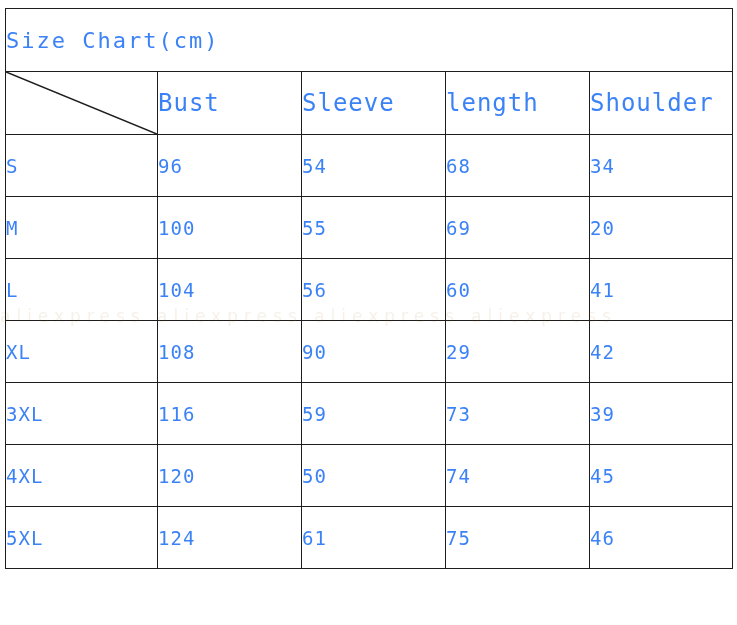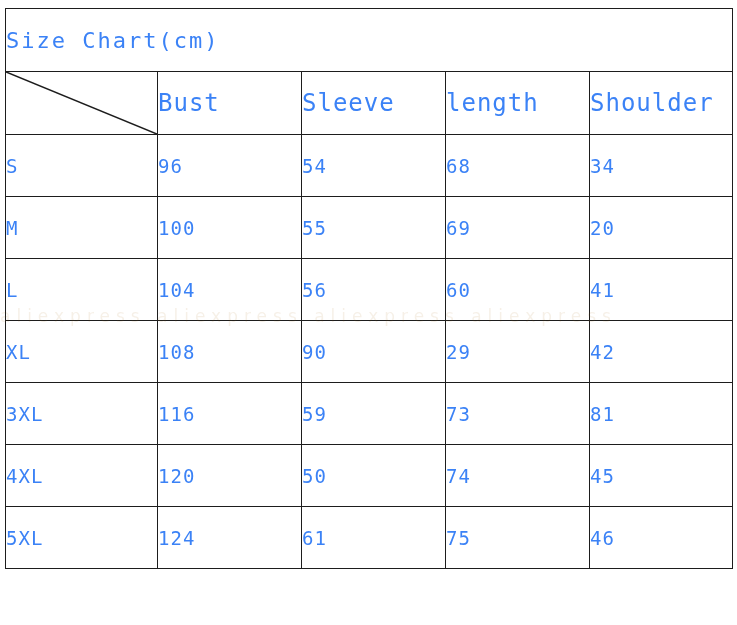--- a/index.html
+++ b/index.html
@@ -146,21 +146,21 @@
         <td>29</td>
         <td>42</td>
       </tr>
 
 
       <tr class="data-row">
         <td>3XL</td>
         <td>116</td>
         <td>59</td>
         <td>73</td>
-        <td>81</td>
+        <td>39</td>
       </tr>
 
       <tr class="data-row">
         <td>4XL</td>
         <td>120</td>
         <td>50</td>
         <td>74</td>
         <td>45</td>
       </tr>
 

